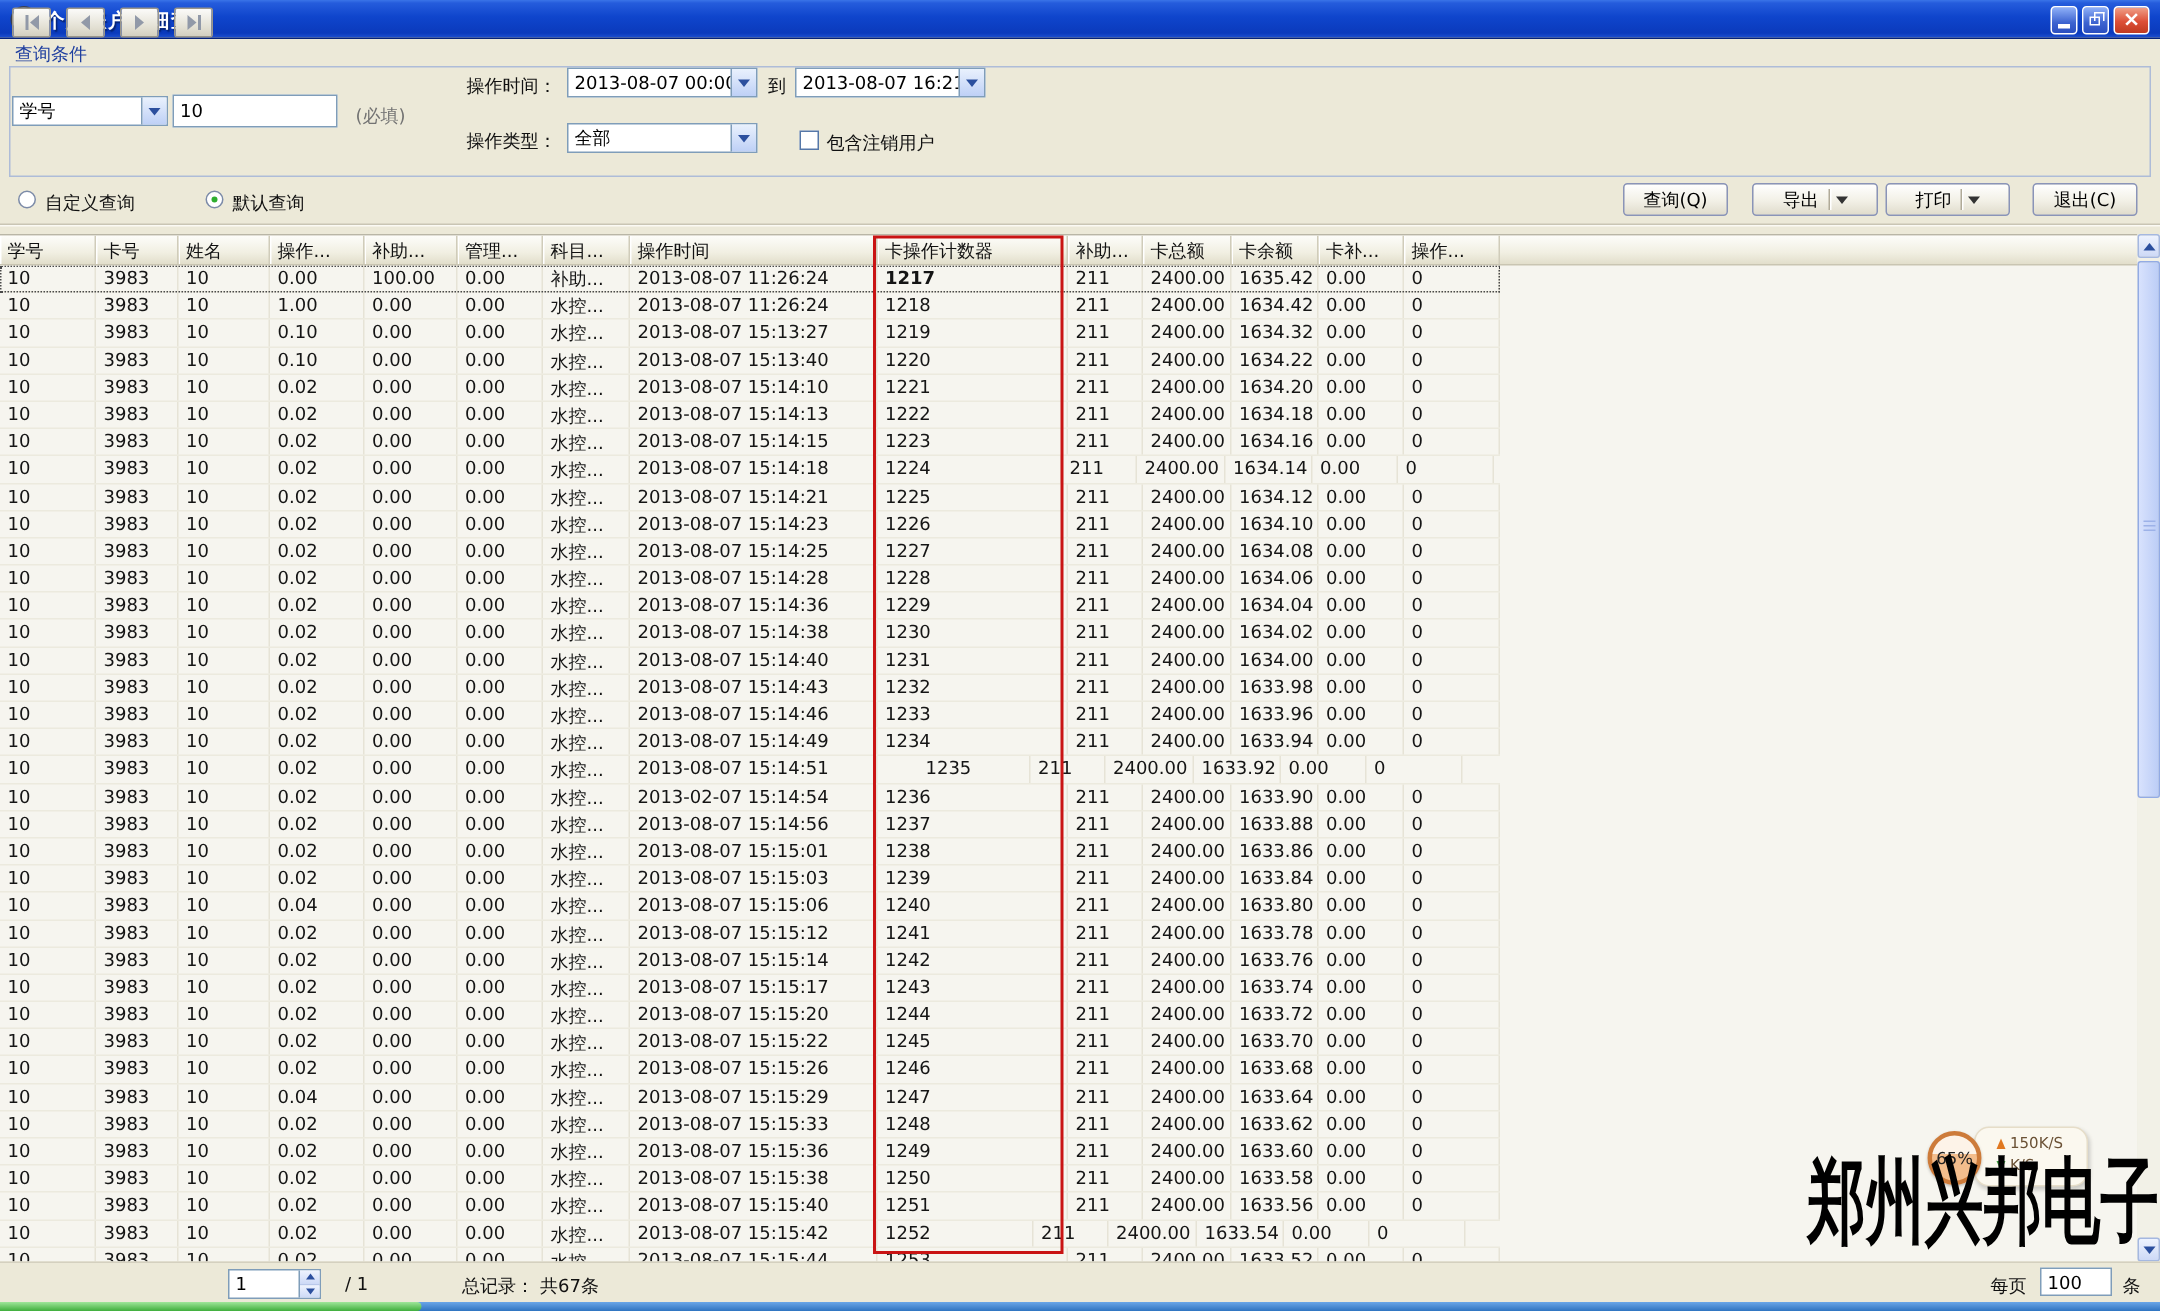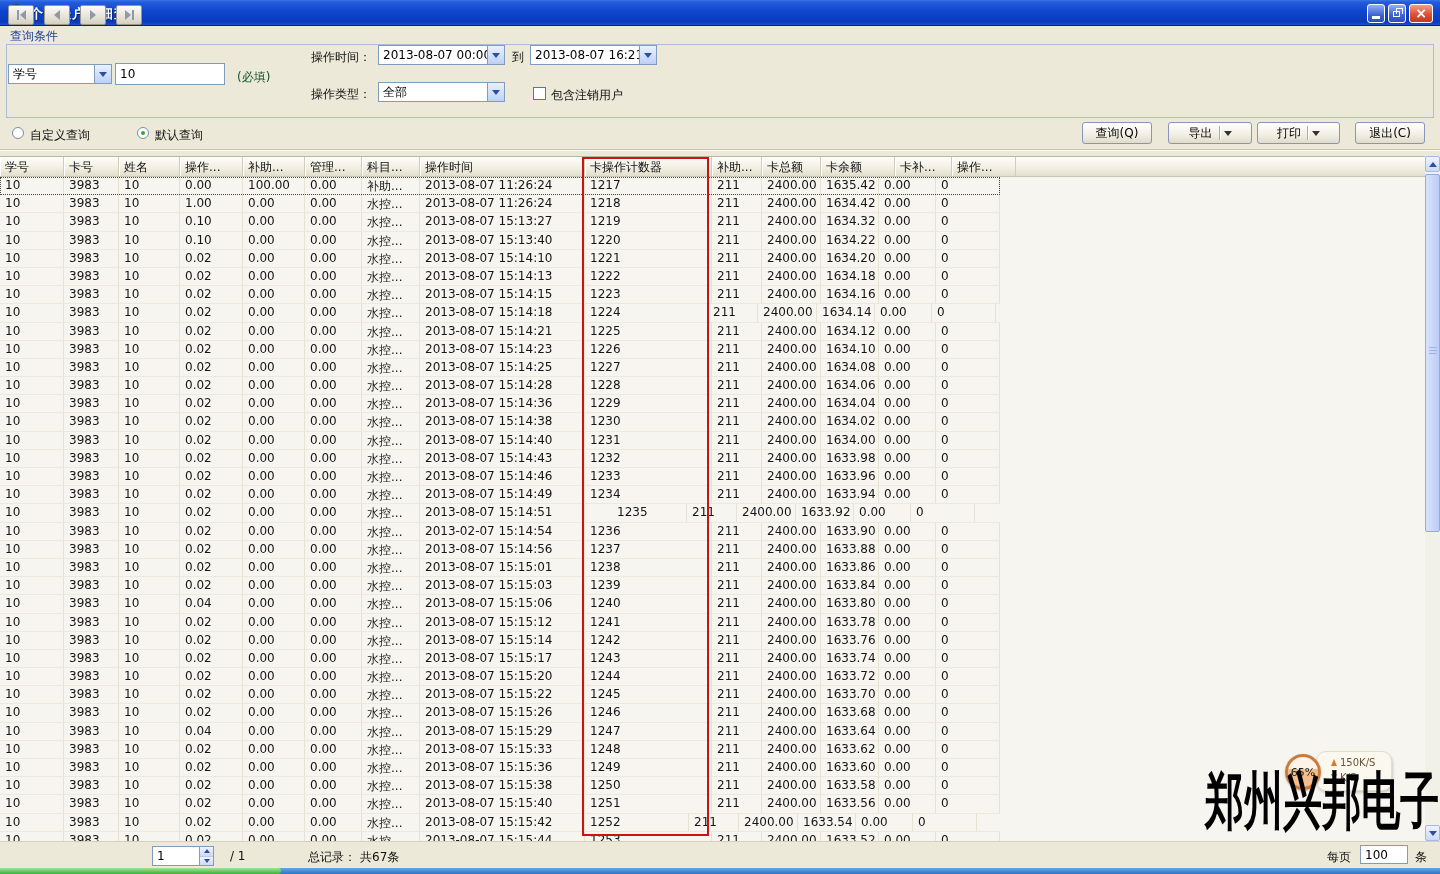--- a/index.html
+++ b/index.html
@@ -22,21 +22,21 @@
   .btn-restore{left:1388px;width:18px;background:linear-gradient(180deg,#8fb0f8,#3c63d0 60%,#2a4ec0);}
   .btn-restore i{position:absolute;left:4px;top:6px;width:7px;height:6px;border:1px solid #fff;}
   .btn-restore u{position:absolute;left:7px;top:3px;width:7px;height:6px;border:1px solid #fff;border-bottom:none;}
   .btn-close{left:1409px;width:24px;background:linear-gradient(180deg,#f0a088,#dd5038 55%,#c03a20);
     color:#fff;font-size:14px;font-weight:bold;text-align:center;line-height:17px;}
 
   
   .groupbox{left:6px;top:44px;width:1428px;height:74px;border:1px solid #aebcd8;}
   .group-caption{left:10px;top:28px;color:#1f3f9f;font-size:12px;}
   .lbl{font-size:12px;color:#111;}
-  .red{color:#14532d;}
+  .red{color:#737373;}
   .combo{background:#fff;border:1px solid #7f9db9;display:flex;align-items:center;font-size:12px;}
   .combo .txt{flex:1;padding-left:4px;overflow:hidden;white-space:nowrap;}
   .combo .cbtn{width:17px;height:100%;border-left:1px solid #7f9db9;
     background:linear-gradient(180deg,#e9f1fd,#bed0f6);display:flex;align-items:center;justify-content:center;}
   .tri-down{width:0;height:0;border-left:4px solid transparent;border-right:4px solid transparent;border-top:5px solid #2b4f9e;}
   .tri-up{width:0;height:0;border-left:4px solid transparent;border-right:4px solid transparent;border-bottom:5px solid #2b4f9e;}
   .textbox{background:#fff;border:1px solid #7f9db9;font-size:12px;padding-left:4px;line-height:20px;}
   .checkbox{width:13px;height:13px;background:#fff;border:1px solid #5577a8;}
 
   
@@ -180,35 +180,35 @@
       <div class="hcell" style="width: 55px;">卡号</div>
       <div class="hcell" style="width: 61px;">姓名</div>
       <div class="hcell" style="width: 63px;">操作...</div>
       <div class="hcell" style="width: 62px;">补助...</div>
       <div class="hcell" style="width: 57px;">管理...</div>
       <div class="hcell" style="width: 58px;">科目...</div>
       <div class="hcell" style="width: 165px;">操作时间</div>
       <div class="hcell" style="width: 127px;">卡操作计数器</div>
       <div class="hcell" style="width: 50px;">补助...</div>
       <div class="hcell" style="width: 59px;">卡总额</div>
-      <div class="hcell" style="width: 74px;">卡余额</div>
+      <div class="hcell" style="width: 58px;">卡余额</div>
       <div class="hcell" style="width: 57px;">卡补...</div>
       <div class="hcell" style="width: 64px;">操作...</div>
     </div>
   <div class="grid-body" id="grid-body">
       <div class="row focused">
         <div class="cell" style="width: 64px;">10</div>
         <div class="cell" style="width: 55px;">3983</div>
         <div class="cell" style="width: 61px;">10</div>
         <div class="cell" style="width: 63px;">0.00</div>
         <div class="cell" style="width: 62px;">100.00</div>
         <div class="cell" style="width: 57px;">0.00</div>
         <div class="cell" style="width: 58px;">补助...</div>
         <div class="cell" style="width: 165px;">2013-08-07 11:26:24</div>
-        <div class="cell" style="width: 127px;">1217</div>
+        <div class="cell" style="width: 127px; font-weight: bold;">1217</div>
         <div class="cell" style="width: 50px;">211</div>
         <div class="cell" style="width: 59px;">2400.00</div>
         <div class="cell" style="width: 58px;">1635.42</div>
         <div class="cell" style="width: 57px;">0.00</div>
         <div class="cell" style="width: 64px;">0</div>
       </div>
       <div class="row">
         <div class="cell" style="width: 64px;">10</div>
         <div class="cell" style="width: 55px;">3983</div>
         <div class="cell" style="width: 61px;">10</div>

